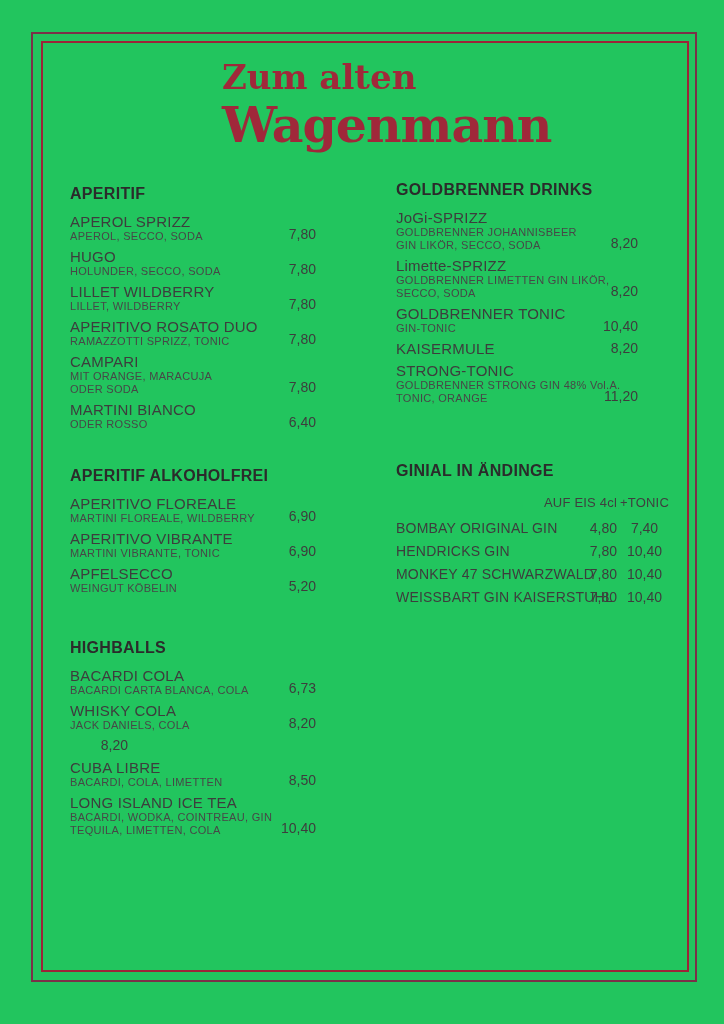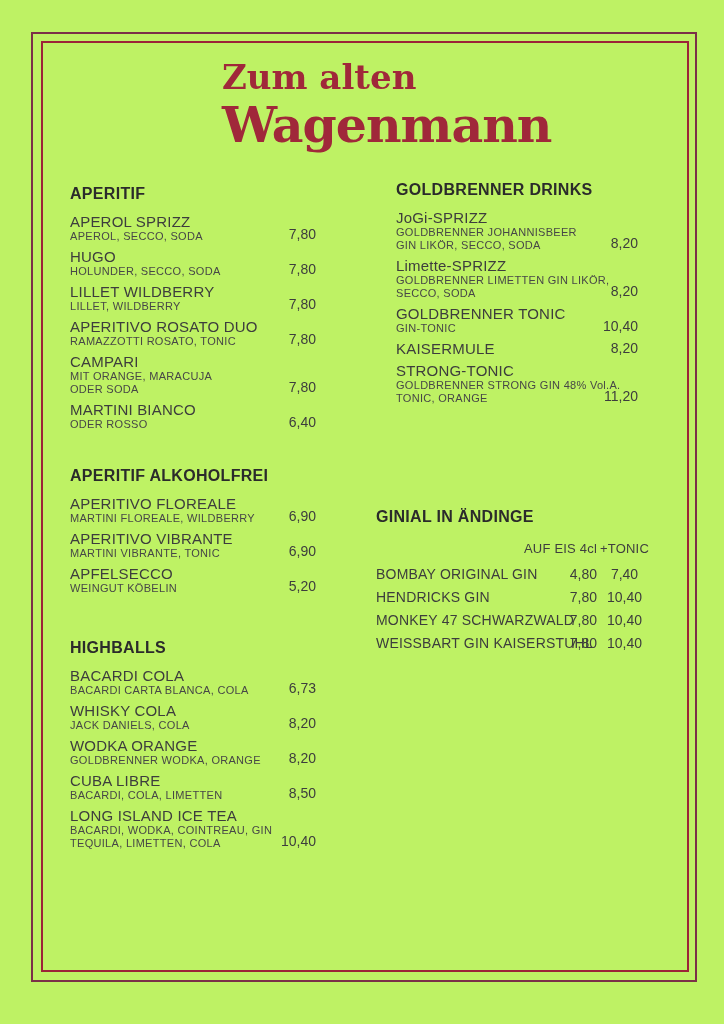--- a/index.html
+++ b/index.html
@@ -1,19 +1,19 @@
 <!DOCTYPE html>
 <html><head>
 <meta charset="utf-8">
 <style>
   * { margin:0; padding:0; box-sizing:border-box; }
   html, body { width:724px; height:1024px; background:#ffffff; overflow:hidden; }
   body { font-family:"Liberation Sans", sans-serif; color:#3d3d3d; }
 
-  .page { position:relative; width:724px; height:1024px; background:#bef264; }
+  .page { position:relative; width:724px; height:1024px; background:#22c55e; }
 
   
   .frame-outer {
     position:absolute; left:31px; top:32px; right:27px; bottom:42px;
     border:2px solid #7b3148;
   }
   .frame-inner {
     position:absolute; left:41px; top:41px; right:35px; bottom:52px;
     border:2px solid #9c2438;
   }
@@ -27,21 +27,21 @@
   .title-line2 {
     font-family:"DejaVu Serif", serif; font-weight:bold;
     font-size:49px; line-height:54px; margin-top:2px; 
     letter-spacing:-1px;
   }
 
   .menu-section { position:absolute; }
   .sec-aperitif     { left:70px;  top:186px; width:246px; }
   .sec-goldbrenner  { left:396px; top:182px; width:242px; }
   .sec-alkoholfrei  { left:70px;  top:468px; width:246px; }
-  .sec-ginial       { left:376px; top:463px; width:276px;margin-top:46px; }
+  .sec-ginial       { left:396px; top:463px; width:276px; }
   .sec-highballs    { left:70px;  top:640px; width:246px; }
 
   .section-heading {
     font-size:16px; line-height:16px; font-weight:bold; color:#2b2b2b;
     letter-spacing:0.3px; margin-bottom:11px;
   }
   .sec-ginial .section-heading { margin-bottom:16px; }
 
   .item { display:flex; align-items:flex-end; margin-bottom:5px; }
   .item-text { flex:1; min-width:0; }
@@ -102,21 +102,21 @@
     <div class="item">
       <div class="item-text">
         <div class="item-name">LILLET WILDBERRY</div>
         <div class="item-desc">LILLET, WILDBERRY</div>
       </div>
       <div class="item-price">7,80</div>
     </div>
     <div class="item">
       <div class="item-text">
         <div class="item-name">APERITIVO ROSATO DUO</div>
-        <div class="item-desc">RAMAZZOTTI ROSATO, TONIC</div>
+        <div class="item-desc">RAMAZZOTTI SPRIZZ, TONIC</div>
       </div>
       <div class="item-price">7,80</div>
     </div>
     <div class="item">
       <div class="item-text">
         <div class="item-name">CAMPARI</div>
         <div class="item-desc">MIT ORANGE, MARACUJA
 ODER SODA</div>
       </div>
       <div class="item-price">7,80</div>
@@ -240,24 +240,20 @@
       <div class="item-price">6,73</div>
     </div>
     <div class="item">
       <div class="item-text">
         <div class="item-name">WHISKY COLA</div>
         <div class="item-desc">JACK DANIELS, COLA</div>
       </div>
       <div class="item-price">8,20</div>
     </div>
     <div class="item">
-      <div class="item-text">
-        <div class="item-name">WODKA ORANGE</div>
-        <div class="item-desc">GOLDBRENNER WODKA, ORANGE</div>
-      </div>
       <div class="item-price">8,20</div>
     </div>
     <div class="item">
       <div class="item-text">
         <div class="item-name">CUBA LIBRE</div>
         <div class="item-desc">BACARDI, COLA, LIMETTEN</div>
       </div>
       <div class="item-price">8,50</div>
     </div>
     <div class="item">

